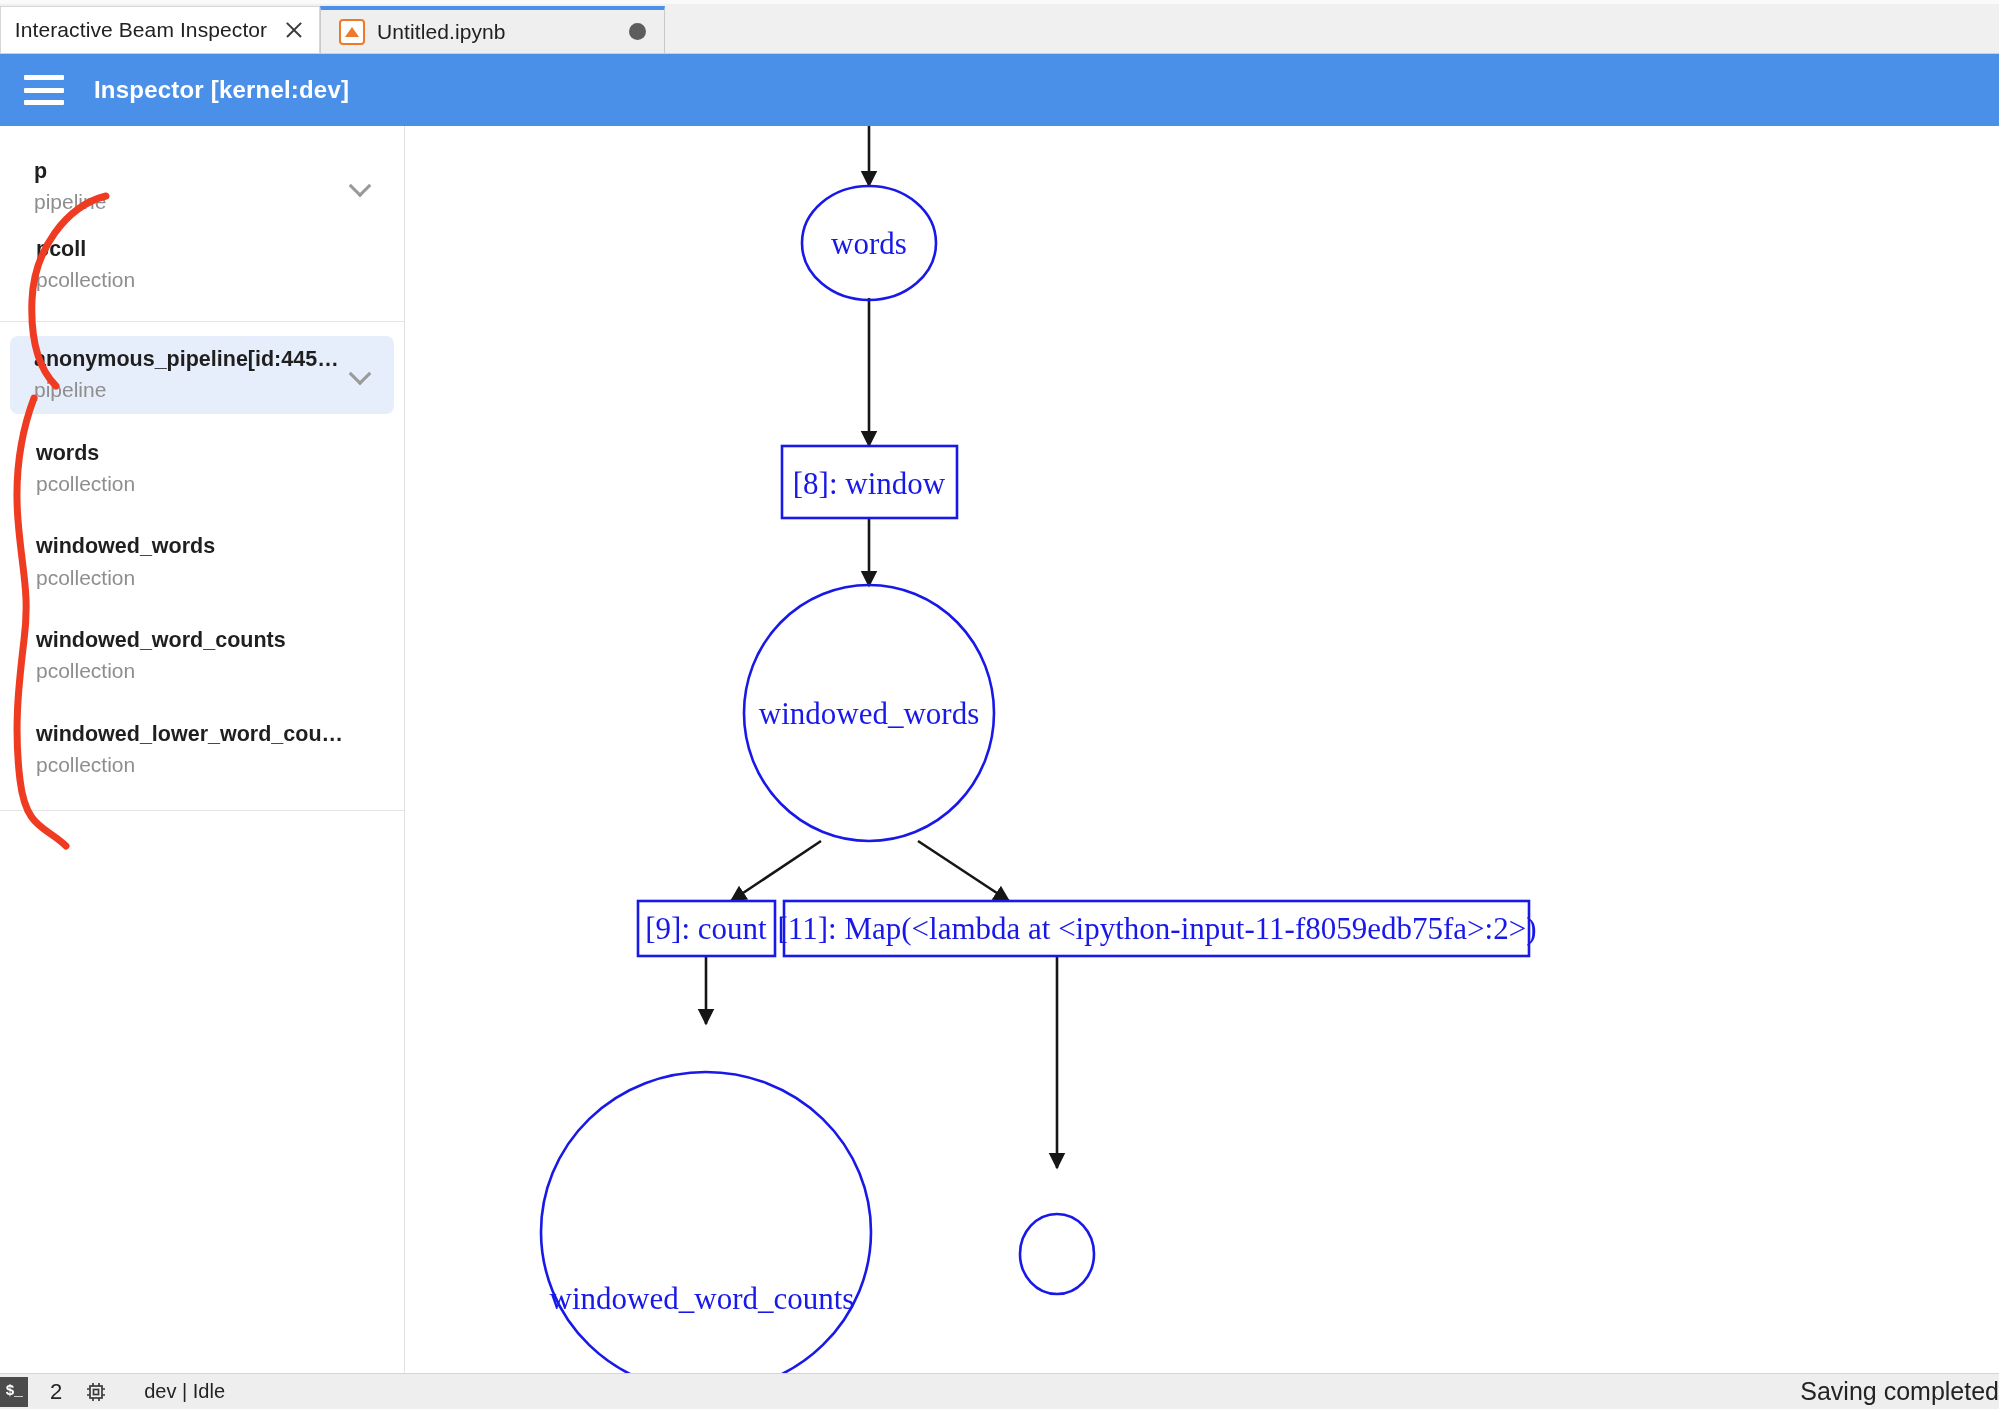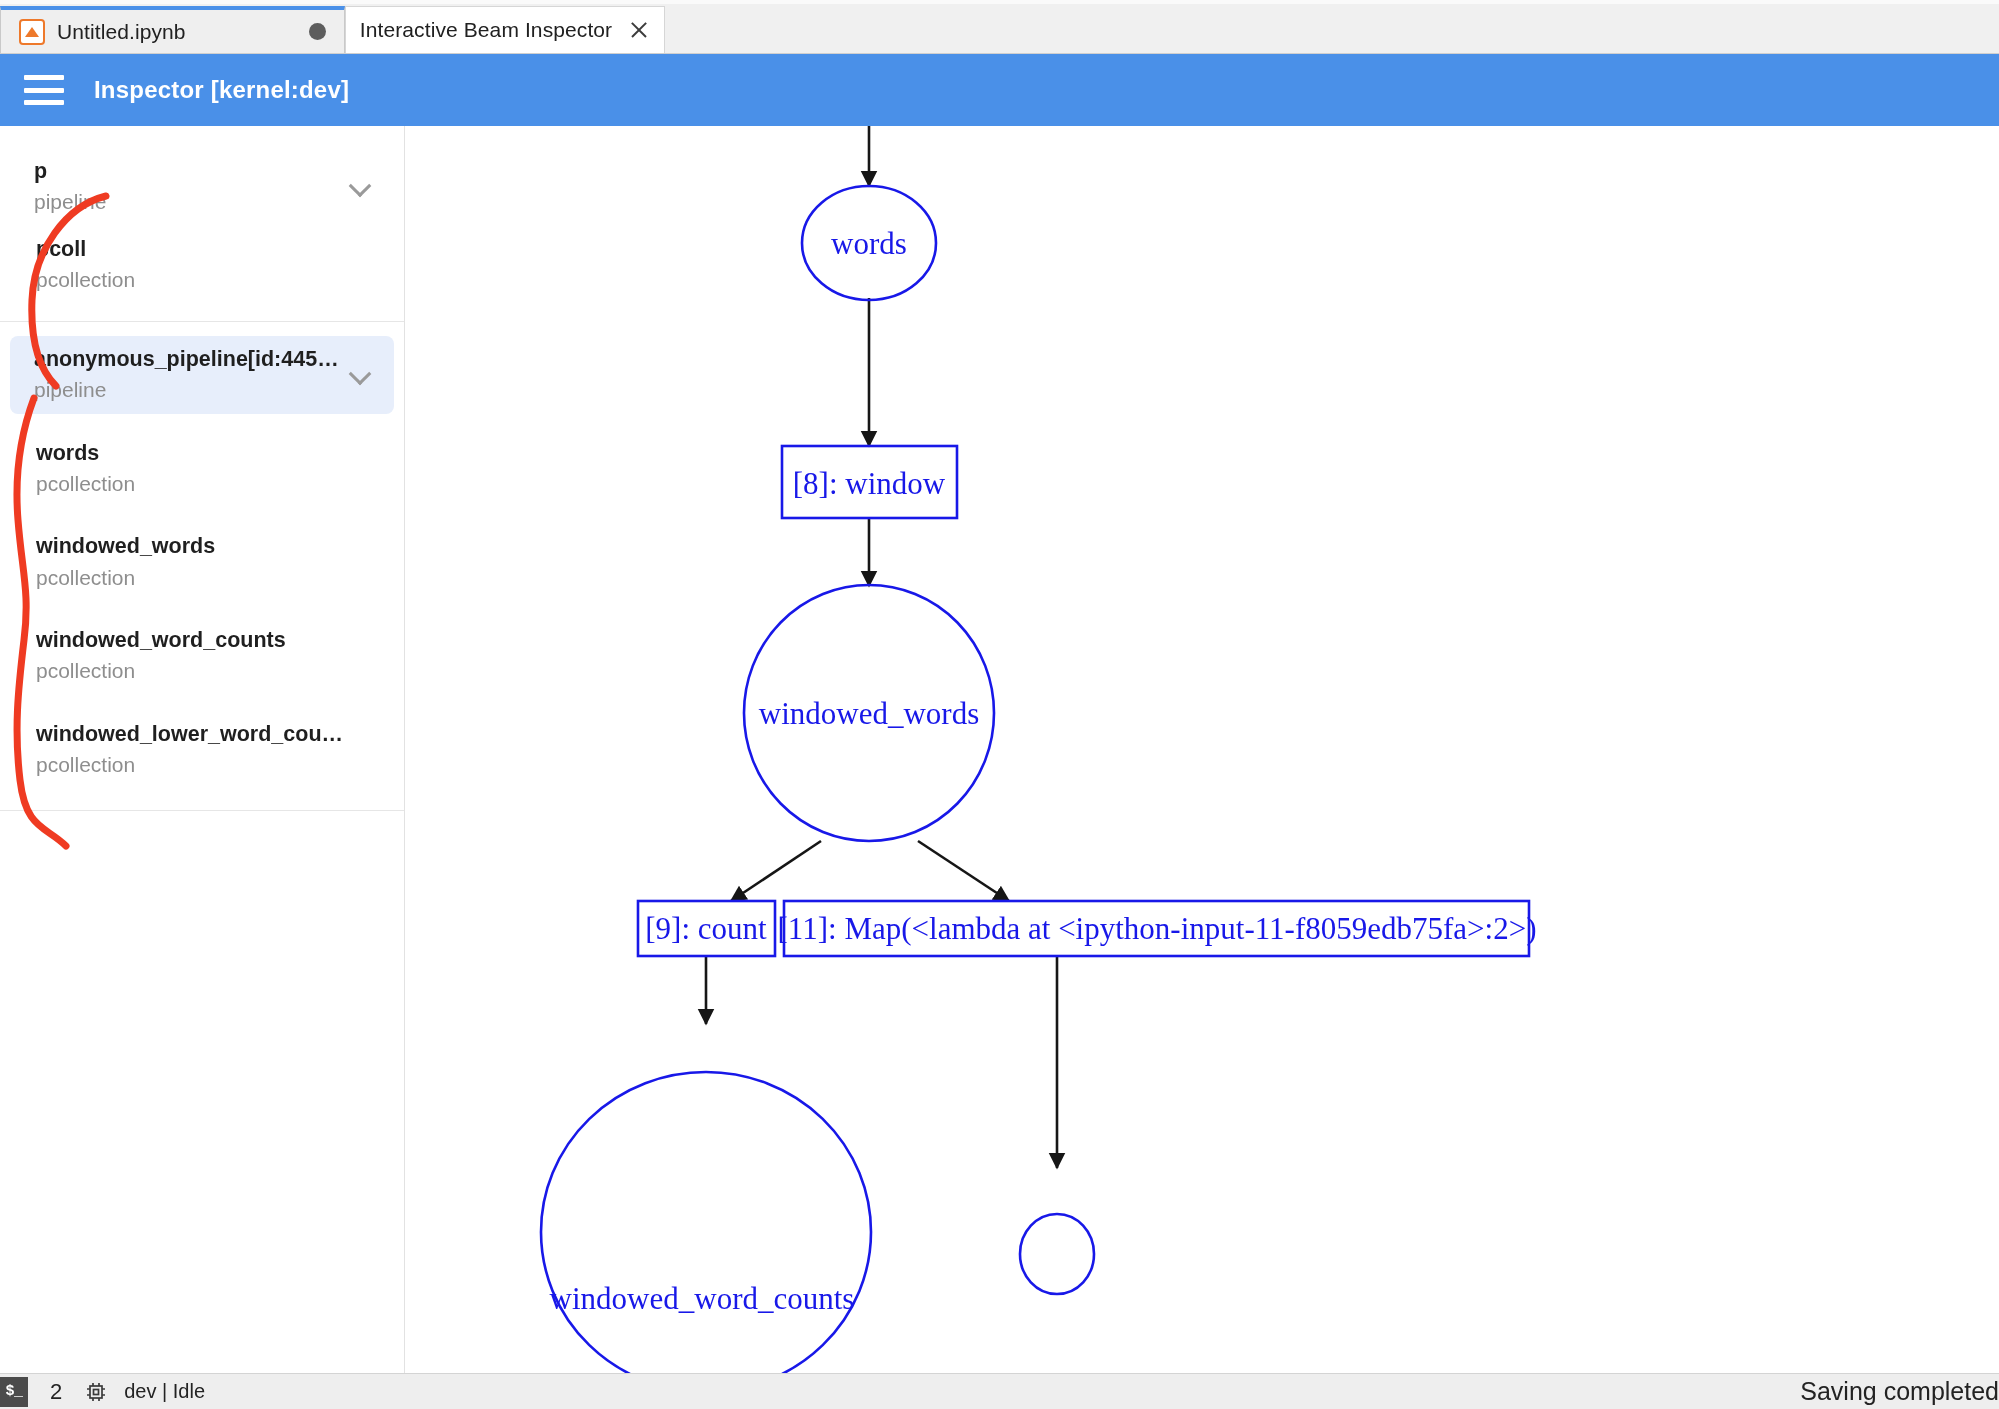--- a/index.html
+++ b/index.html
@@ -145,42 +145,42 @@
     font-size: 20px; color: #232323;
   }
   .term-icon {
     width: 28px; height: 30px; background: #4b4b4b; color: #fff;
     font-family: "Liberation Mono", monospace; font-size: 15px; font-weight: 700;
     display: flex; align-items: center; justify-content: center;
     margin-left: 0; letter-spacing: -0.5px;
   }
   .sb-count { margin-left: 22px; font-size: 22px; }
   .chip-icon { margin-left: 22px; width: 24px; height: 24px; position: relative; }
-  .sb-kernel { margin-left: 16px; }
+  .sb-kernel { margin-left: 36px; }
   .sb-center {
     position: absolute; left: 0; right: 0; text-align: right; font-size: 25px;
   }
 </style>
 </head>
 <body>
 
 <div id="app">
 
   <div class="tabbar">
     <div class="tabbar-topline"></div>
+
+    <div class="tab active">
+      <span class="tab-title">Interactive Beam Inspector</span>
+      <span class="close-x"></span>
+    </div>
 
     <div class="tab inactive">
       <span class="nb-icon"></span>
       <span class="tab-title">Untitled.ipynb</span>
       <span class="dirty-dot"></span>
-    </div>
-
-    <div class="tab active">
-      <span class="tab-title">Interactive Beam Inspector</span>
-      <span class="close-x"></span>
     </div>
   </div>
 
   <div class="header">
     <div class="hamburger">
       <span></span>
         <span></span>
         <span></span>
     </div>
     <div class="header-title">Inspector [kernel:dev]</div>

